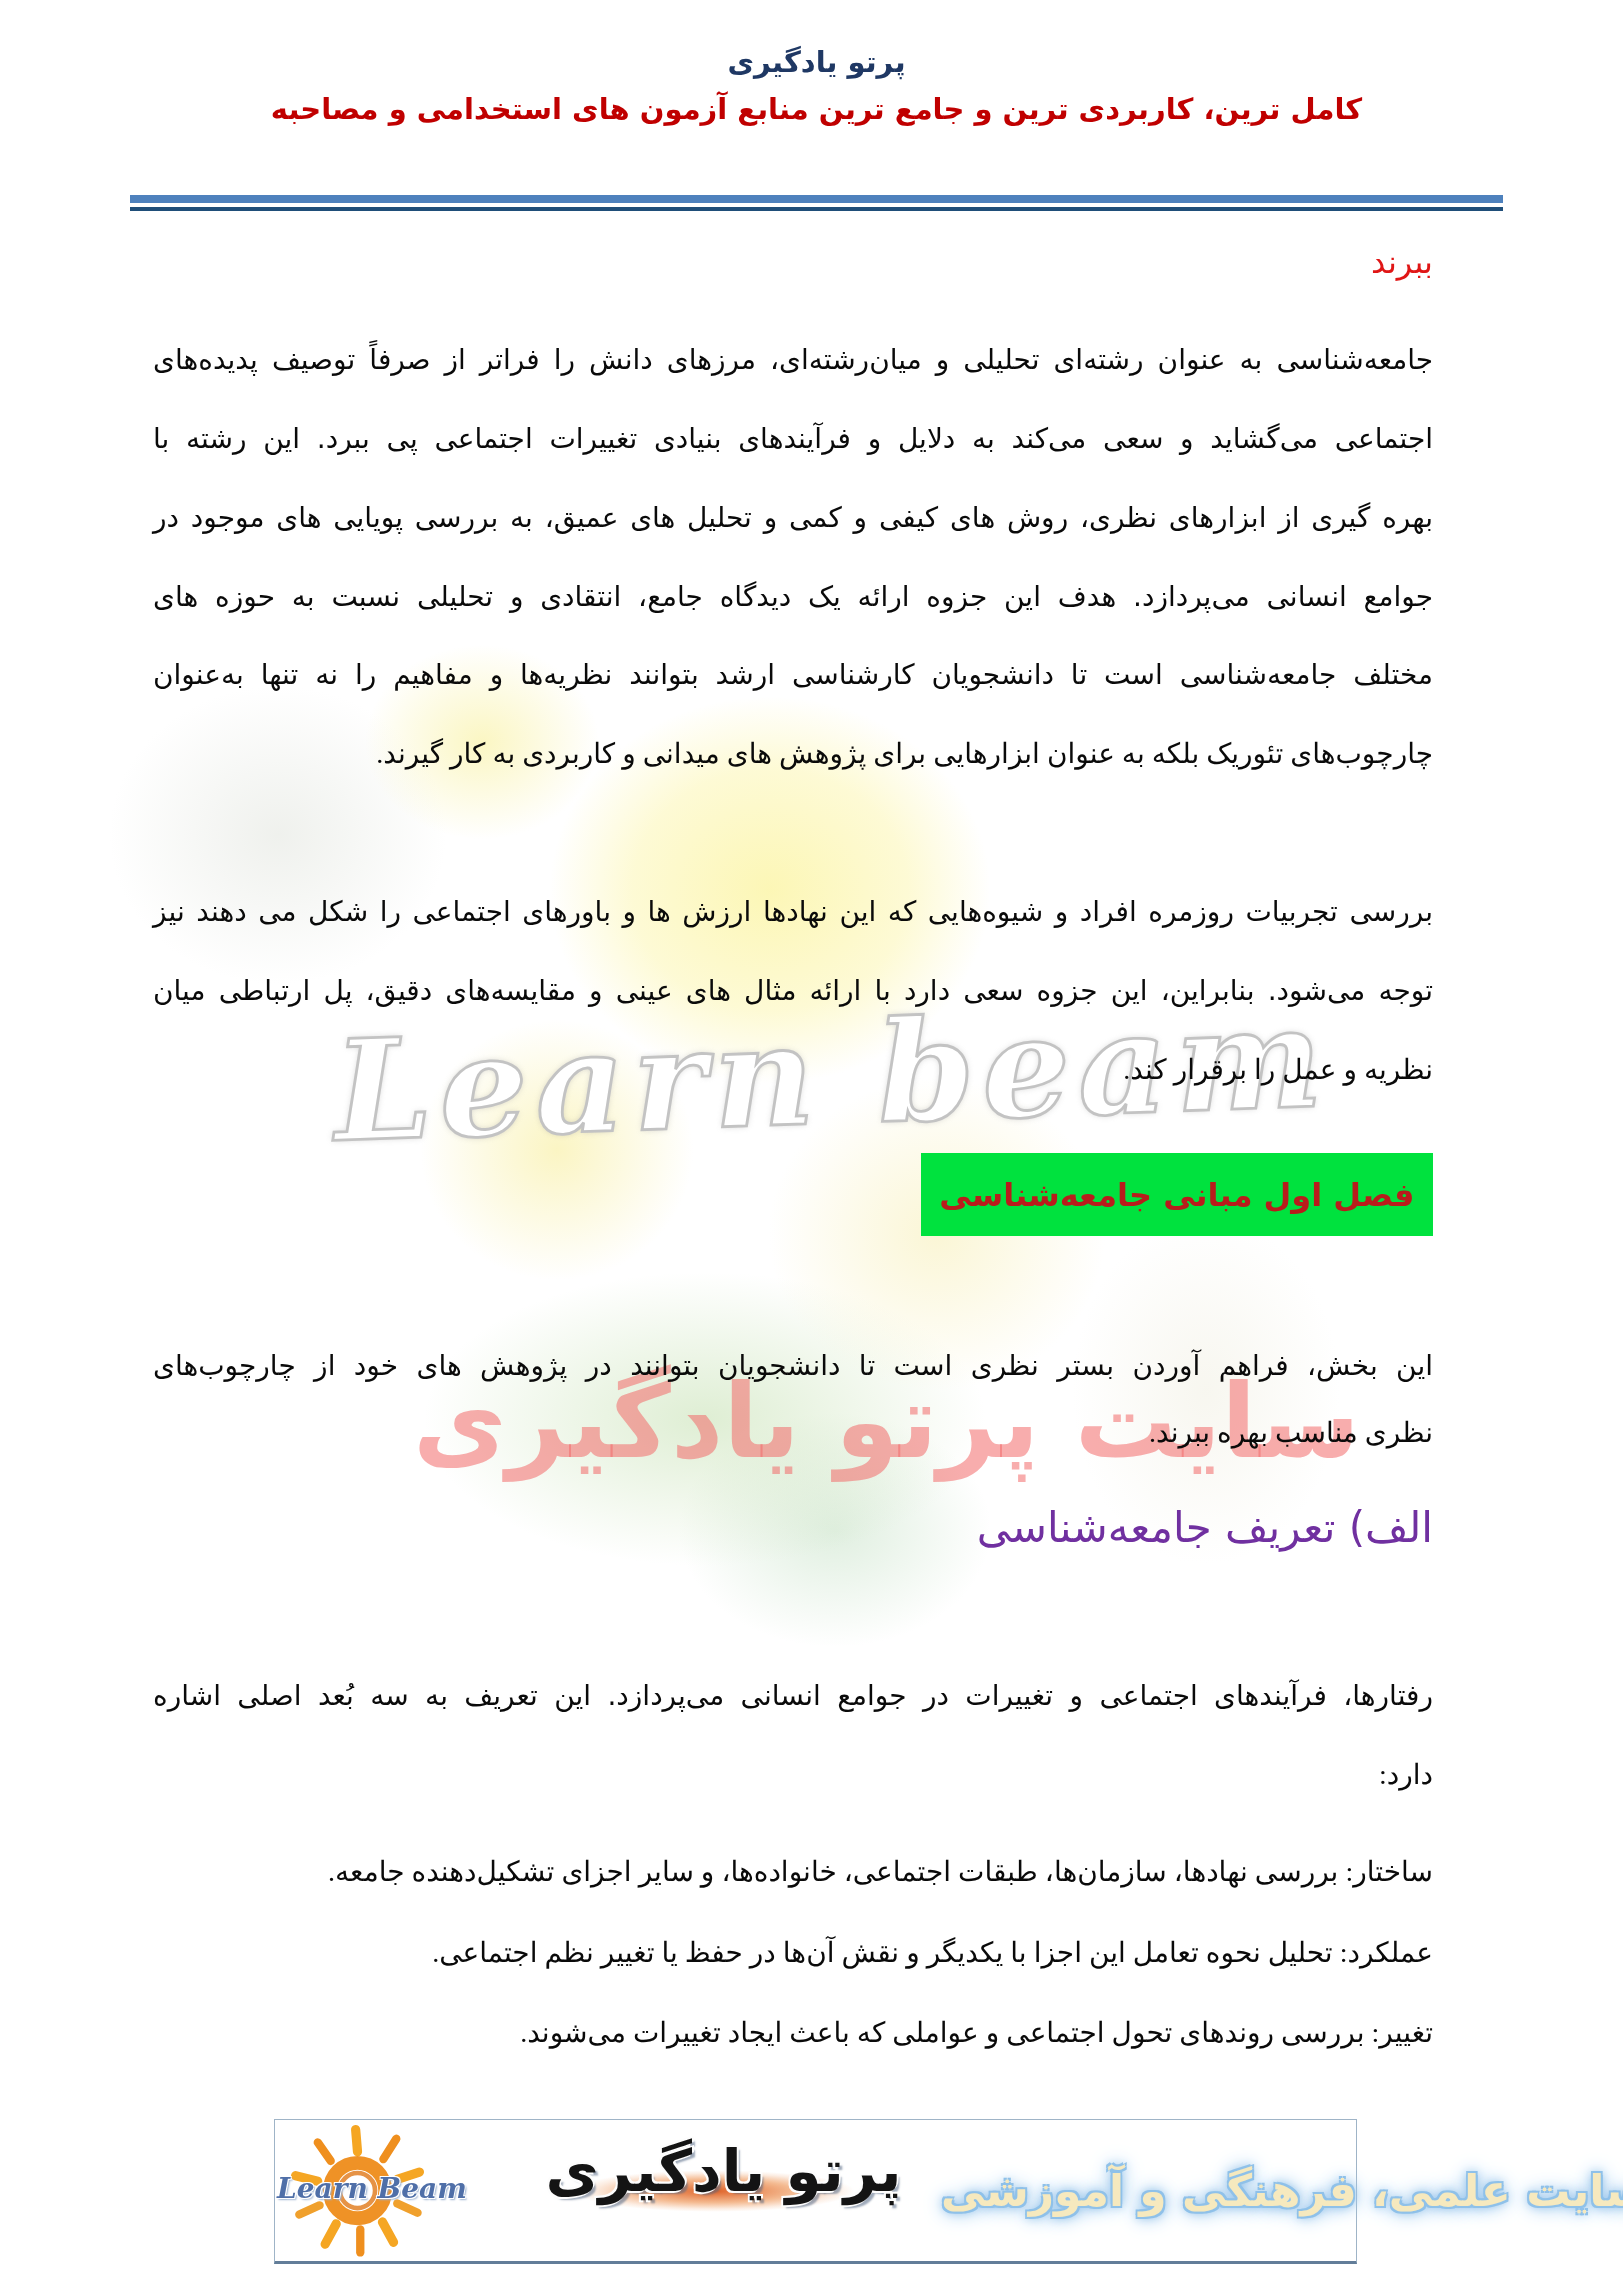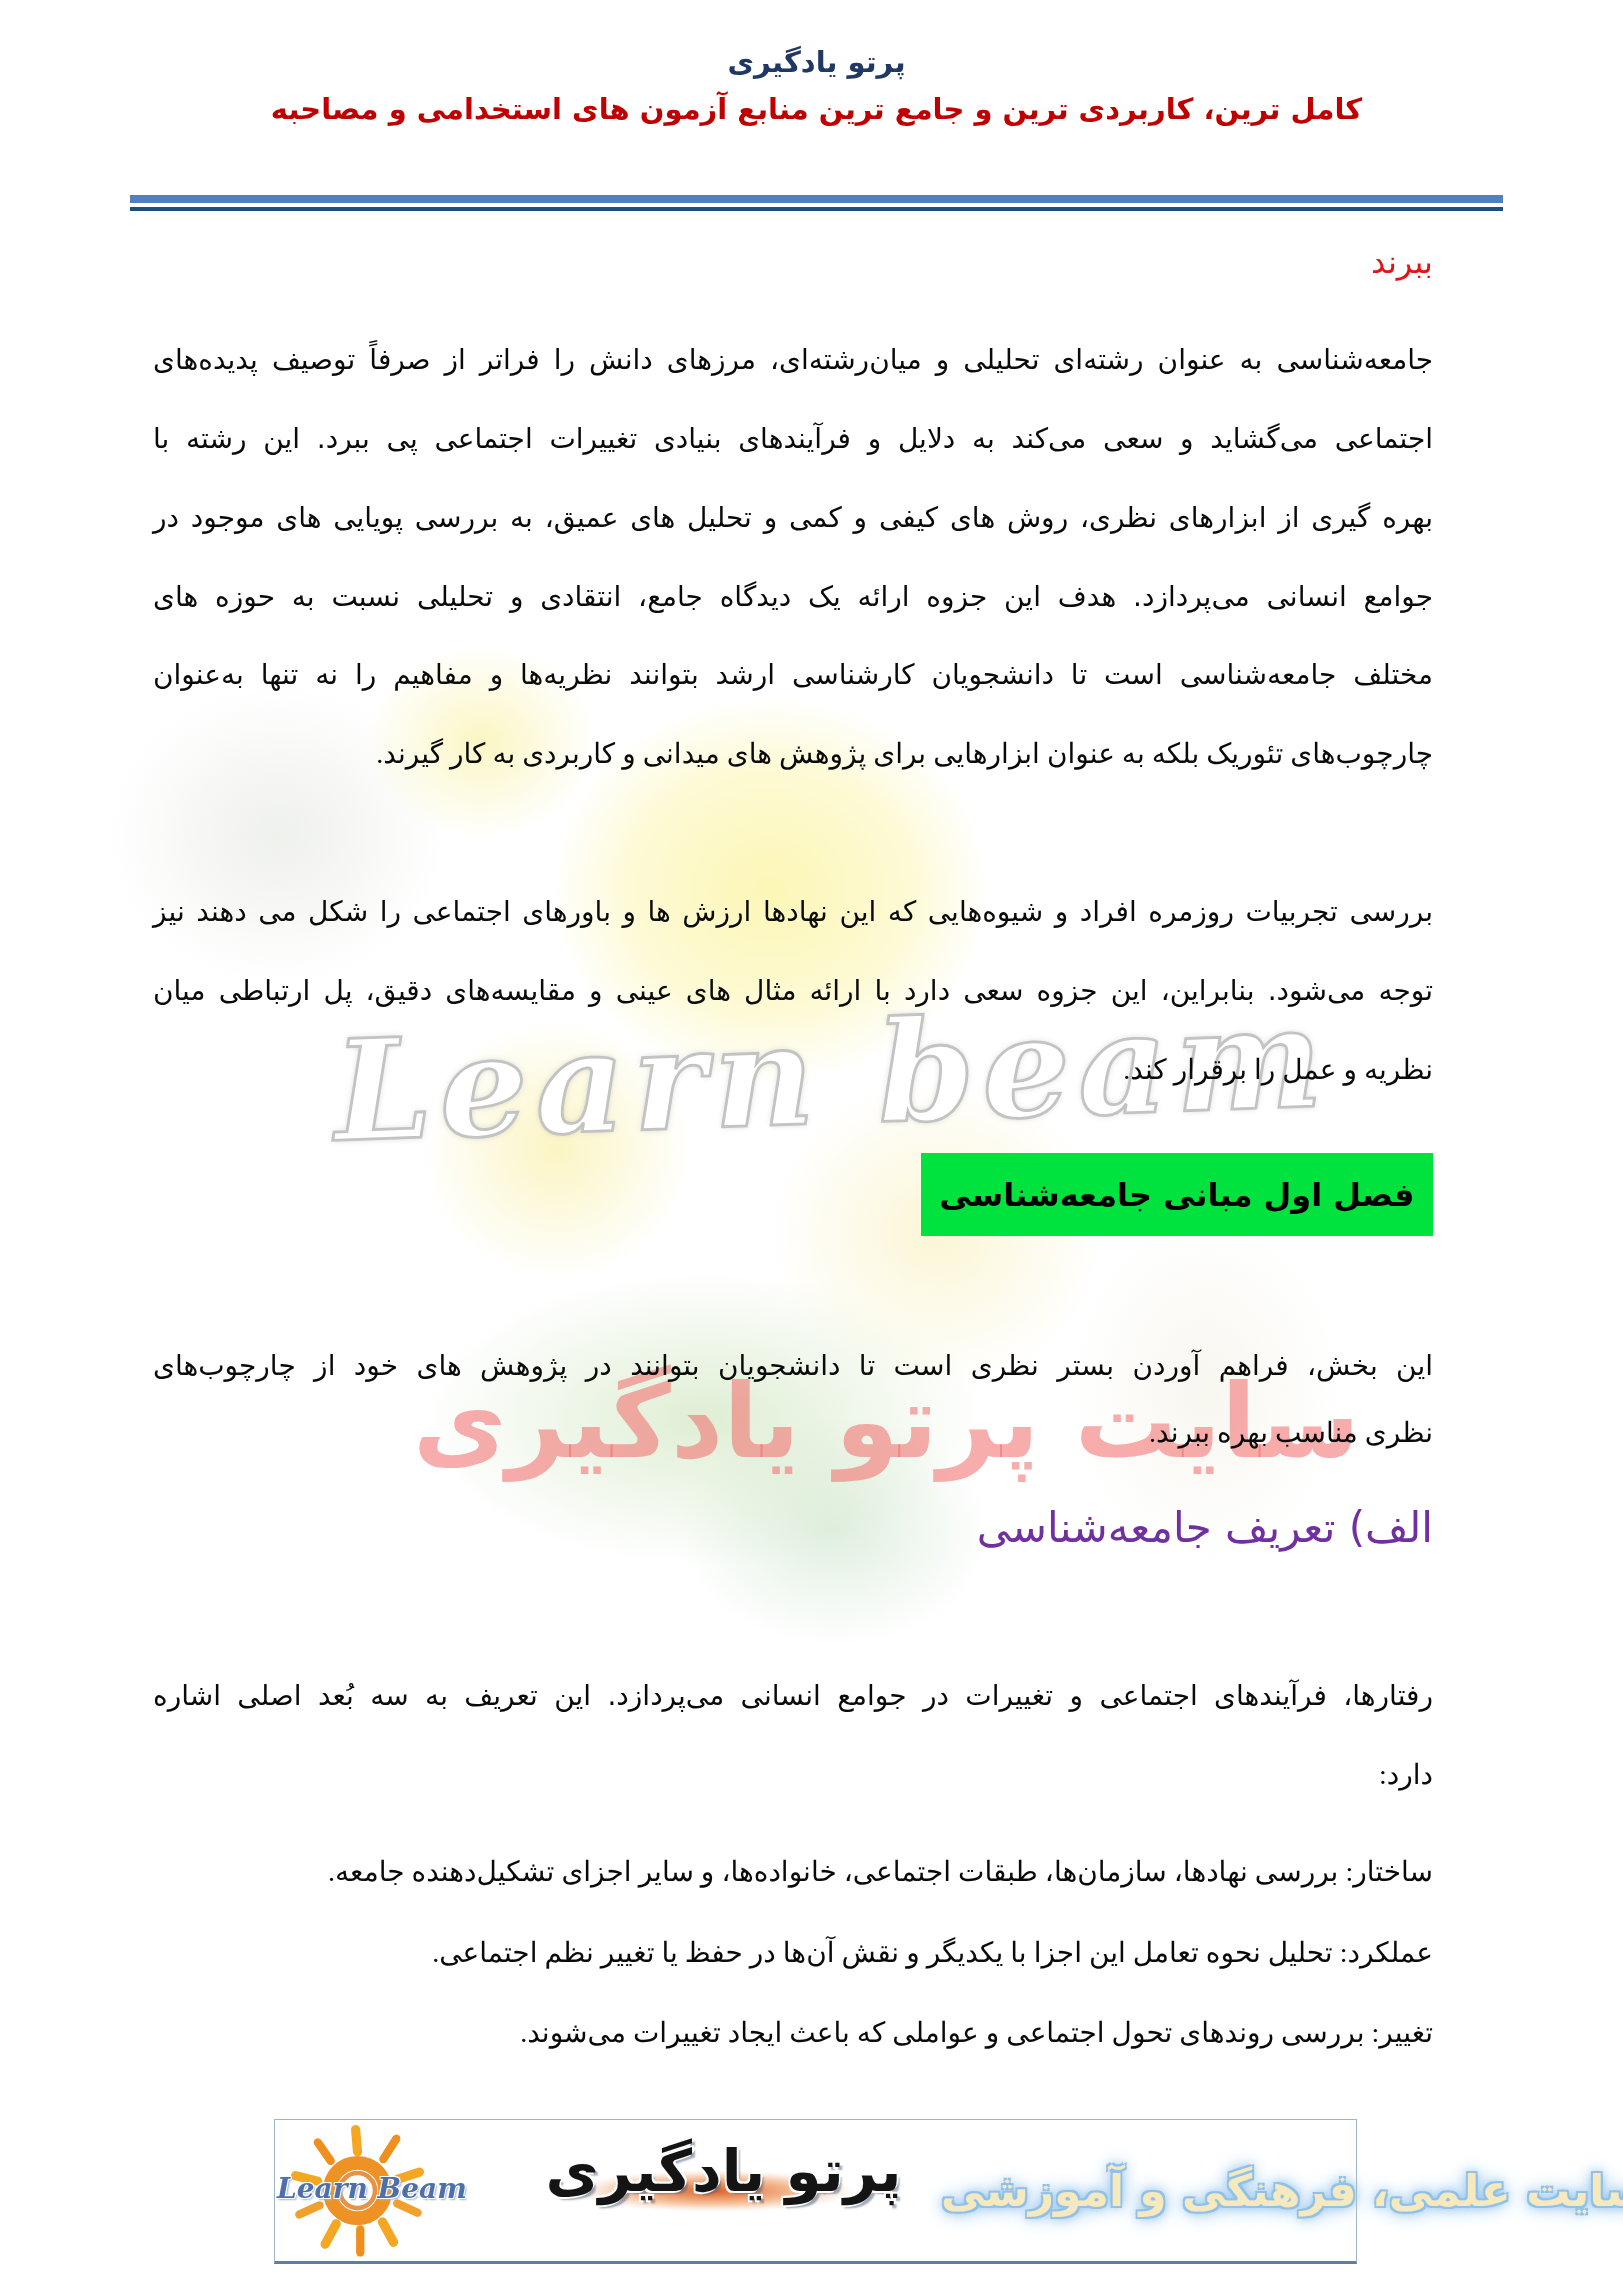--- a/index.html
+++ b/index.html
@@ -124,21 +124,21 @@
   <div class="line j" style="top:399px">اجتماعی می‌گشاید و سعی می‌کند به دلایل و فرآیندهای بنیادی تغییرات اجتماعی پی ببرد. این رشته با</div>
   <div class="line j" style="top:478px">بهره گیری از ابزارهای نظری، روش های کیفی و کمی و تحلیل های عمیق، به بررسی پویایی های موجود در</div>
   <div class="line j" style="top:557px">جوامع انسانی می‌پردازد. هدف این جزوه ارائه یک دیدگاه جامع، انتقادی و تحلیلی نسبت به حوزه های</div>
   <div class="line j" style="top:635px">مختلف جامعه‌شناسی است تا دانشجویان کارشناسی ارشد بتوانند نظریه‌ها و مفاهیم را نه تنها به‌عنوان</div>
   <div class="line r" style="top:714px">چارچوب‌های تئوریک بلکه به عنوان ابزارهایی برای پژوهش های میدانی و کاربردی به کار گیرند.</div>
 
   <div class="line j" style="top:872px">بررسی تجربیات روزمره افراد و شیوه‌هایی که این نهادها ارزش ها و باورهای اجتماعی را شکل می دهند نیز</div>
   <div class="line j" style="top:951px">توجه می‌شود. بنابراین، این جزوه سعی دارد با ارائه مثال های عینی و مقایسه‌های دقیق، پل ارتباطی میان</div>
   <div class="line r" style="top:1030px">نظریه و عمل را برقرار کند.</div>
 
-  <div class="chapter-box" style="background:#00E23E;color:#000000;">
+  <div class="chapter-box" style="background:#00E23E;color:#b91c1c;">
     <span>فصل اول مبانی جامعه‌شناسی</span>
   </div>
 
   <div class="line j" style="top:1326px">این بخش، فراهم آوردن بستر نظری است تا دانشجویان بتوانند در پژوهش های خود از چارچوب‌های</div>
   <div class="line r" style="top:1393px">نظری مناسب بهره ببرند.</div>
 
   <div class="h-purple" style="color:#7030A0;">الف) تعریف جامعه‌شناسی</div>
 
   <div class="line j" style="top:1656px">رفتارها، فرآیندهای اجتماعی و تغییرات در جوامع انسانی می‌پردازد. این تعریف به سه بُعد اصلی اشاره</div>
   <div class="line r" style="top:1735px">دارد:</div>

